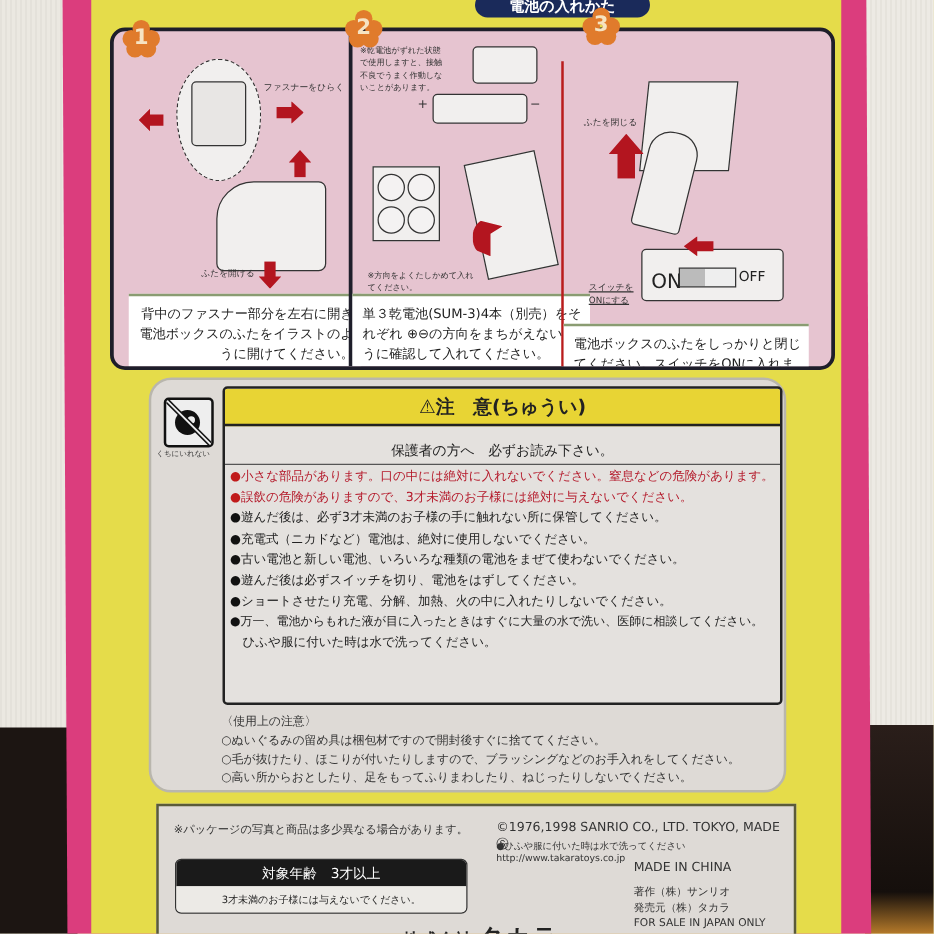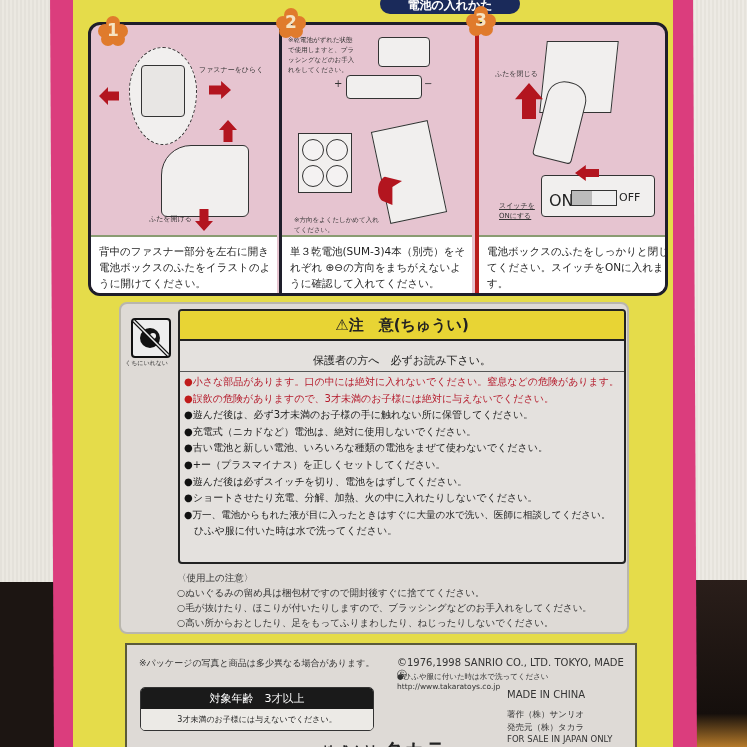--- a/index.html
+++ b/index.html
@@ -8,34 +8,34 @@
   .wall-left-dark{position:absolute;left:0;top:582px;width:62px;height:165px;background:#1c1512;}
   .wall-right{position:absolute;left:692px;top:0;width:55px;height:580px;background:repeating-linear-gradient(90deg,#e6e3dc 0,#e6e3dc 2px,#edeae4 2px,#edeae4 4px);}
   .wall-right-dark{position:absolute;left:692px;top:580px;width:55px;height:167px;background:linear-gradient(#2a1e1a,#150f0c 80%,#b57a2a 100%);}
   .box-pink{position:absolute;left:52px;top:0;width:643px;height:747px;background:#db3d7d;transform:skewX(0.3deg);}
   .box-yellow{position:absolute;left:73px;top:0;width:600px;height:747px;background:#e5dc4a;}
 
   
   .howto{position:absolute;left:88px;top:22px;width:574px;height:268px;border:3px solid #1e1e2a;border-radius:12px;background:#e6c4d0;overflow:hidden;}
   .howto-title{position:absolute;left:294px;top:-6px;width:140px;height:20px;background:#1a2a5a;border-radius:10px;color:#fff;font-weight:bold;font-size:12px;text-align:center;line-height:22px;z-index:3;}
   .step{position:absolute;top:0;height:268px;}
-  .step1{left:0;width:186px;}
+  .step1{left:12px;width:186px;text-align:right;}
   .step2{left:188px;width:190px;border-left:3px solid #1e1e2a;}
-  .step3{left:384px;width:196px;border-left:4px solid #b91c1c;}
+  .step3{left:358px;width:196px;border-left:2px solid #b91c1c;margin-top:24px;}
   .step-caption{position:absolute;left:0;right:0;bottom:0;height:58px;background:#ffffff;border-top:2px solid #8a9c72;font-size:10.5px;line-height:16px;color:#1e1e1e;padding:6px 6px 0 8px;box-sizing:border-box;}
   .flower{position:absolute;width:30px;height:30px;z-index:4;}
   .flower .petal{position:absolute;width:14px;height:14px;border-radius:50%;background:#e07b2c;}
   .flower .num{position:absolute;left:0;top:4px;width:30px;text-align:center;font-weight:bold;font-size:17px;color:#f6e3c2;}
   .small-note{font-size:7px;color:#333;line-height:10px;position:absolute;}
   .arrow{position:absolute;background:#b3151f;}
   .ill{position:absolute;background:#f1efee;border:1.5px solid #333;}
   .circle{position:absolute;border:1.5px solid #333;border-radius:50%;background:#f4f2f2;}
 
   
-  .caution{position:absolute;left:119px;top:302px;width:510px;height:332px;background:#dedad6;border:2px solid #b9b6ad;border-radius:8px;box-sizing:border-box;}
+  .caution{position:absolute;left:119px;top:302px;width:510px;height:332px;background:#dedad6;border:2px solid #b9b6ad;border-radius:18px;box-sizing:border-box;}
   .choke-icon{position:absolute;left:10px;top:14px;width:36px;height:36px;border:2px solid #111;border-radius:4px;background:#eee;overflow:hidden;}
   .choke-label{position:absolute;left:4px;top:55px;font-size:6px;color:#333;}
   .caution-box{position:absolute;left:57px;top:5px;width:448px;height:255px;border:2px solid #222;border-radius:4px;background:#e4e1de;overflow:hidden;box-sizing:border-box;}
   .caution-head{height:28px;background:#e8d434;border-bottom:2px solid #222;text-align:center;font-size:15px;font-weight:bold;line-height:28px;color:#222;}
   .caution-sub{text-align:center;font-size:11px;margin-top:12px;padding-bottom:3px;border-bottom:1px solid #555;color:#222;}
   .caution-list{padding:2px 0 0 4px;font-size:10px;line-height:16.6px;color:#222;}
   .caution-list .red{color:#b4192a;}
   .dot-red::before{content:"●";color:#c01b1b;}
   .dot-black::before{content:"●";color:#111;}
   .usage{position:absolute;left:56px;top:266px;font-size:9.5px;line-height:15px;color:#333;}
@@ -73,21 +73,21 @@
     <div class="arrow" style="left:118px;top:56px;width:22px;height:18px;clip-path:polygon(100% 50%,55% 0,55% 25%,0 25%,0 75%,55% 75%,55% 100%);"></div>
     <div class="small-note" style="left:108px;top:40px;">ファスナーをひらく</div>
     <div class="ill" style="left:70px;top:120px;width:86px;height:70px;border-radius:30px 6px 6px 6px;"></div>
     <div class="arrow" style="left:128px;top:95px;width:18px;height:22px;clip-path:polygon(50% 0,100% 45%,75% 45%,75% 100%,25% 100%,25% 45%,0 45%);"></div>
     <div class="arrow" style="left:104px;top:184px;width:18px;height:22px;clip-path:polygon(50% 100%,100% 55%,75% 55%,75% 0,25% 0,25% 55%,0 55%);"></div>
     <div class="small-note" style="left:58px;top:189px;">ふたを開ける</div>
     <div class="step-caption">背中のファスナー部分を左右に開き電池ボックスのふたをイラストのように開けてください。</div>
   </div>
 
   <div class="step step2">
-    <div class="small-note" style="left:6px;top:10px;width:70px;font-size:6.5px;">※乾電池がずれた状態で使用しますと、ブラッシングなどのお手入れをしてください。</div>
+    <div class="small-note" style="left:6px;top:10px;width:70px;font-size:6.5px;">※乾電池がずれた状態で使用しますと、接触不良でうまく作動しないことがあります。</div>
     <div class="ill" style="left:96px;top:12px;width:50px;height:28px;border-radius:4px;"></div>
     <div class="ill" style="left:64px;top:50px;width:74px;height:22px;border-radius:4px;"></div>
     <div class="small-note" style="left:52px;top:54px;font-size:10px;">+</div>
     <div class="small-note" style="left:142px;top:54px;font-size:10px;">−</div>
     <div class="ill" style="left:16px;top:108px;width:52px;height:58px;"></div>
     <div class="circle" style="left:20px;top:114px;width:20px;height:20px;"></div>
     <div class="circle" style="left:44px;top:114px;width:20px;height:20px;"></div>
     <div class="circle" style="left:20px;top:140px;width:20px;height:20px;"></div>
     <div class="circle" style="left:44px;top:140px;width:20px;height:20px;"></div>
     <div class="ill" style="left:98px;top:100px;width:56px;height:92px;transform:rotate(-12deg);"></div>
@@ -149,21 +149,20 @@
 
   <div class="caution-box">
     <div class="caution-head">⚠注　意(ちゅうい)</div>
     <div class="caution-sub">保護者の方へ　必ずお読み下さい。</div>
     <div class="caution-list">
       <div class="dot-red red">小さな部品があります。口の中には絶対に入れないでください。窒息などの危険があります。</div>
       <div class="dot-red red">誤飲の危険がありますので、3才未満のお子様には絶対に与えないでください。</div>
       <div class="dot-black">遊んだ後は、必ず3才未満のお子様の手に触れない所に保管してください。</div>
       <div class="dot-black">充電式（ニカドなど）電池は、絶対に使用しないでください。</div>
       <div class="dot-black">古い電池と新しい電池、いろいろな種類の電池をまぜて使わないでください。</div>
-      <div class="dot-black">+ー（プラスマイナス）を正しくセットしてください。</div>
       <div class="dot-black">遊んだ後は必ずスイッチを切り、電池をはずしてください。</div>
       <div class="dot-black">ショートさせたり充電、分解、加熱、火の中に入れたりしないでください。</div>
       <div class="dot-black" style="font-size:9.6px;">万一、電池からもれた液が目に入ったときはすぐに大量の水で洗い、医師に相談してください。</div>
       <div>　ひふや服に付いた時は水で洗ってください。</div>
     </div>
   </div>
 
   <div class="usage">
     <div>〈使用上の注意〉</div>
     <div>○ぬいぐるみの留め具は梱包材ですので開封後すぐに捨ててください。</div>

